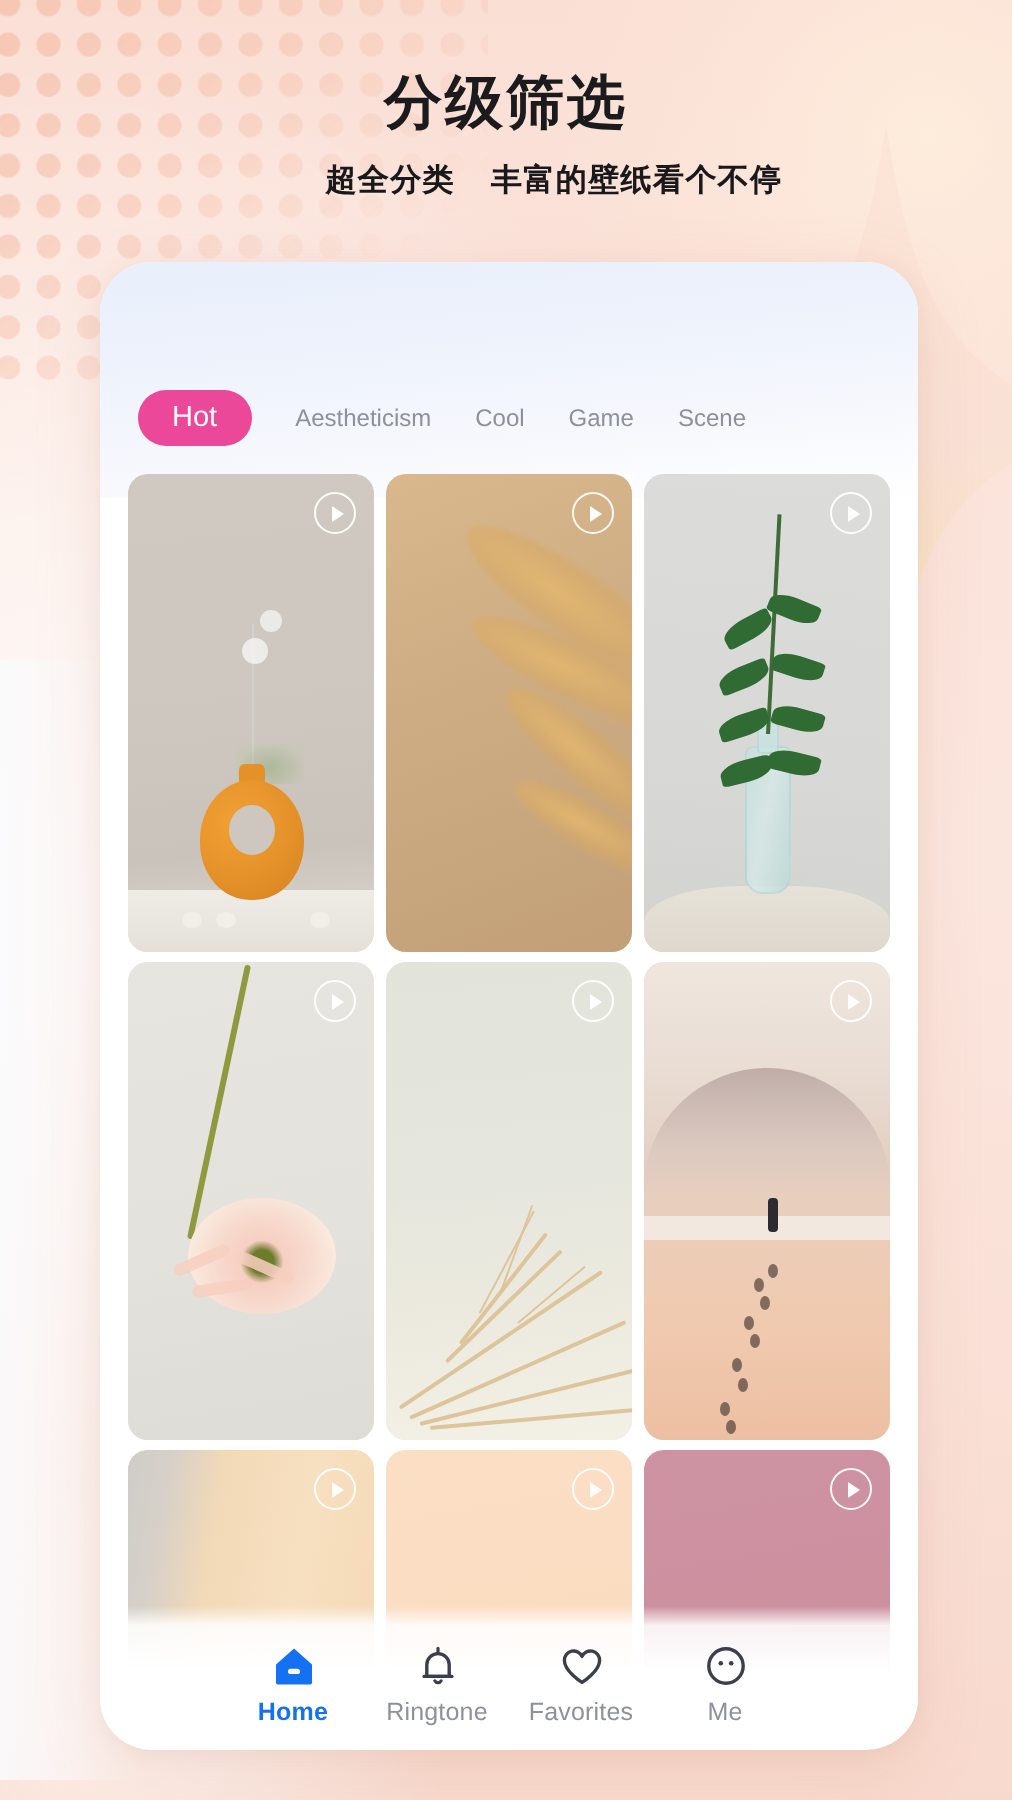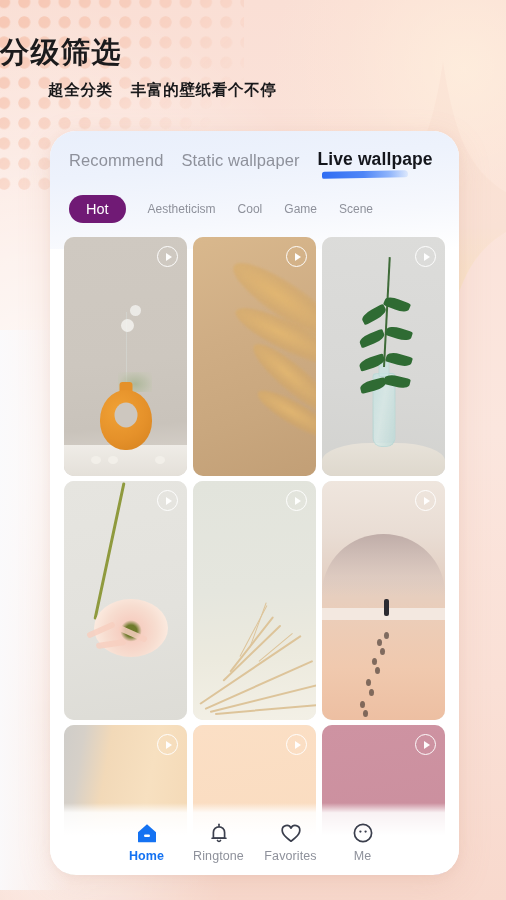--- a/index.html
+++ b/index.html
@@ -39,21 +39,21 @@
   .bg-glow-tr {
     position:absolute; right:-90px; top:-80px; width:330px; height:330px;
     background:radial-gradient(circle at 60% 45%, rgba(255,240,222,0.75) 0%, rgba(255,236,218,0.25) 45%, rgba(255,236,218,0) 72%);
   }
   .bg-glow-bl {
     position:absolute; left:-60px; bottom:-70px; width:300px; height:260px;
     background:radial-gradient(circle at 45% 55%, rgba(255,255,255,0.55) 0%, rgba(255,255,255,0) 70%);
   }
 
   
-  .headings { position:absolute; left:0; top:0; width:506px; text-align:left; }
+  .headings { position:absolute; left:0; top:0; width:506px; text-align:center; }
   .title {
     margin-top:36px;
     font-size:29px; font-weight:bold; color:#1b1b1d;
     letter-spacing:1.5px; line-height:1.12;
   }
   .subtitle {
     margin-top:12px;
     font-size:15.5px; font-weight:bold; color:#19191b;
     letter-spacing:.7px;
     margin-left:48px;
@@ -94,21 +94,21 @@
   }
 
   
   .chips {
     position:absolute; left:0; top:64px; width:100%;
     display:flex; align-items:center; gap:22px;
     padding:0 19px; white-space:nowrap;
   }
   .chip { font-size:12px; color:#8e919b; }
   .chip.active {
-    color:#ffffff; background:#701a75;
+    color:#ffffff; background:#ec4899;
     padding:6px 17px; border-radius:16px; font-size:14.5px;
   }
 
   
   .grid {
     position:absolute; left:0; top:106px; width:100%; height:638px;
     padding:0 14px;
     display:grid;
     grid-template-columns:repeat(3,1fr);
     grid-auto-rows:239px;
@@ -239,32 +239,20 @@
 <div class="headings">
   <div class="title">分级筛选</div>
   <div class="subtitle">
     <span>超全分类</span><span class="sub-b">丰富的壁纸看个不停</span>
   </div>
 </div>
 
 <div id="phone">
   <div class="phone-top-wash"></div>
 
-  <div class="tabs">
-    <div class="tab">
-      <span>Recommend</span>
-    </div>
-    <div class="tab">
-      <span>Static wallpaper</span>
-    </div>
-    <div class="tab active">
-      <span>Live wallpape</span>
-      <span class="tab-underline"></span>
-    </div>
-  </div>
 
   <div class="chips">
     <div class="chip active">Hot</div>
     <div class="chip">Aestheticism</div>
     <div class="chip">Cool</div>
     <div class="chip">Game</div>
     <div class="chip">Scene</div>
   </div>
 
   <div class="grid">

